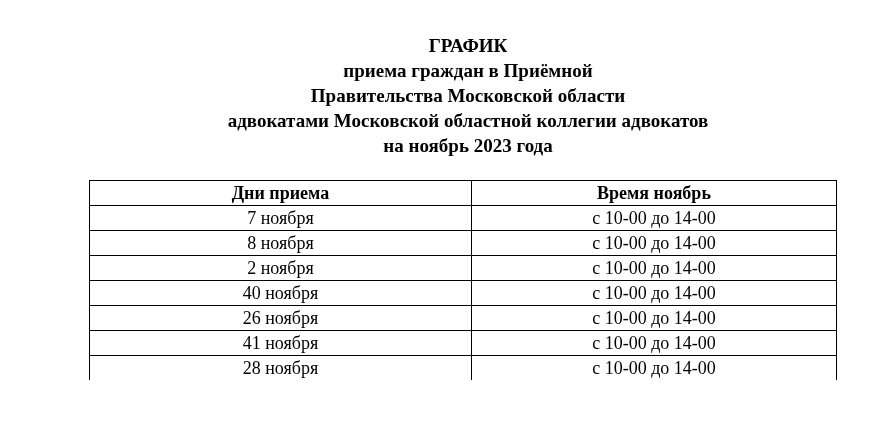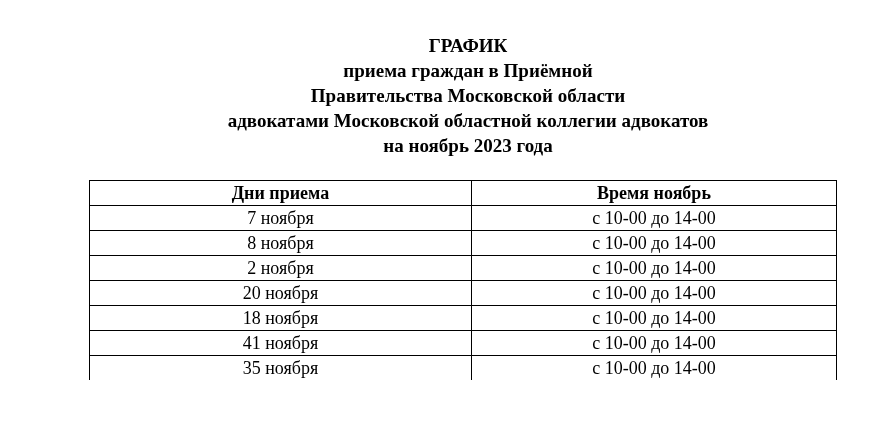--- a/index.html
+++ b/index.html
@@ -40,29 +40,29 @@
     </tr>
     <tr>
       <td class="c1">8 ноября</td>
       <td>с 10-00 до 14-00</td>
     </tr>
     <tr>
       <td class="c1">2 ноября</td>
       <td>с 10-00 до 14-00</td>
     </tr>
     <tr>
-      <td class="c1">20 ноября</td>
+      <td class="c1">40 ноября</td>
       <td>с 10-00 до 14-00</td>
     </tr>
     <tr>
-      <td class="c1">18 ноября</td>
+      <td class="c1">26 ноября</td>
       <td>с 10-00 до 14-00</td>
     </tr>
     <tr>
       <td class="c1">41 ноября</td>
       <td>с 10-00 до 14-00</td>
     </tr>
     <tr>
-      <td class="c1">35 ноября</td>
+      <td class="c1">28 ноября</td>
       <td>с 10-00 до 14-00</td>
     </tr>
   </tbody>
 </table>
 
 </body></html>

